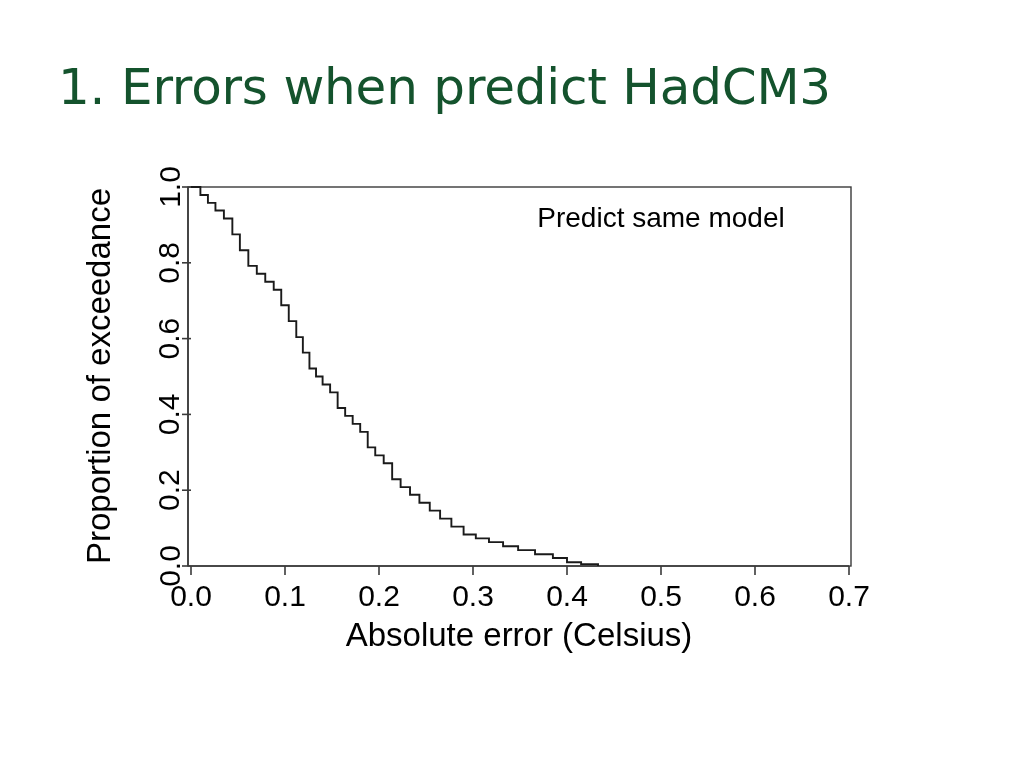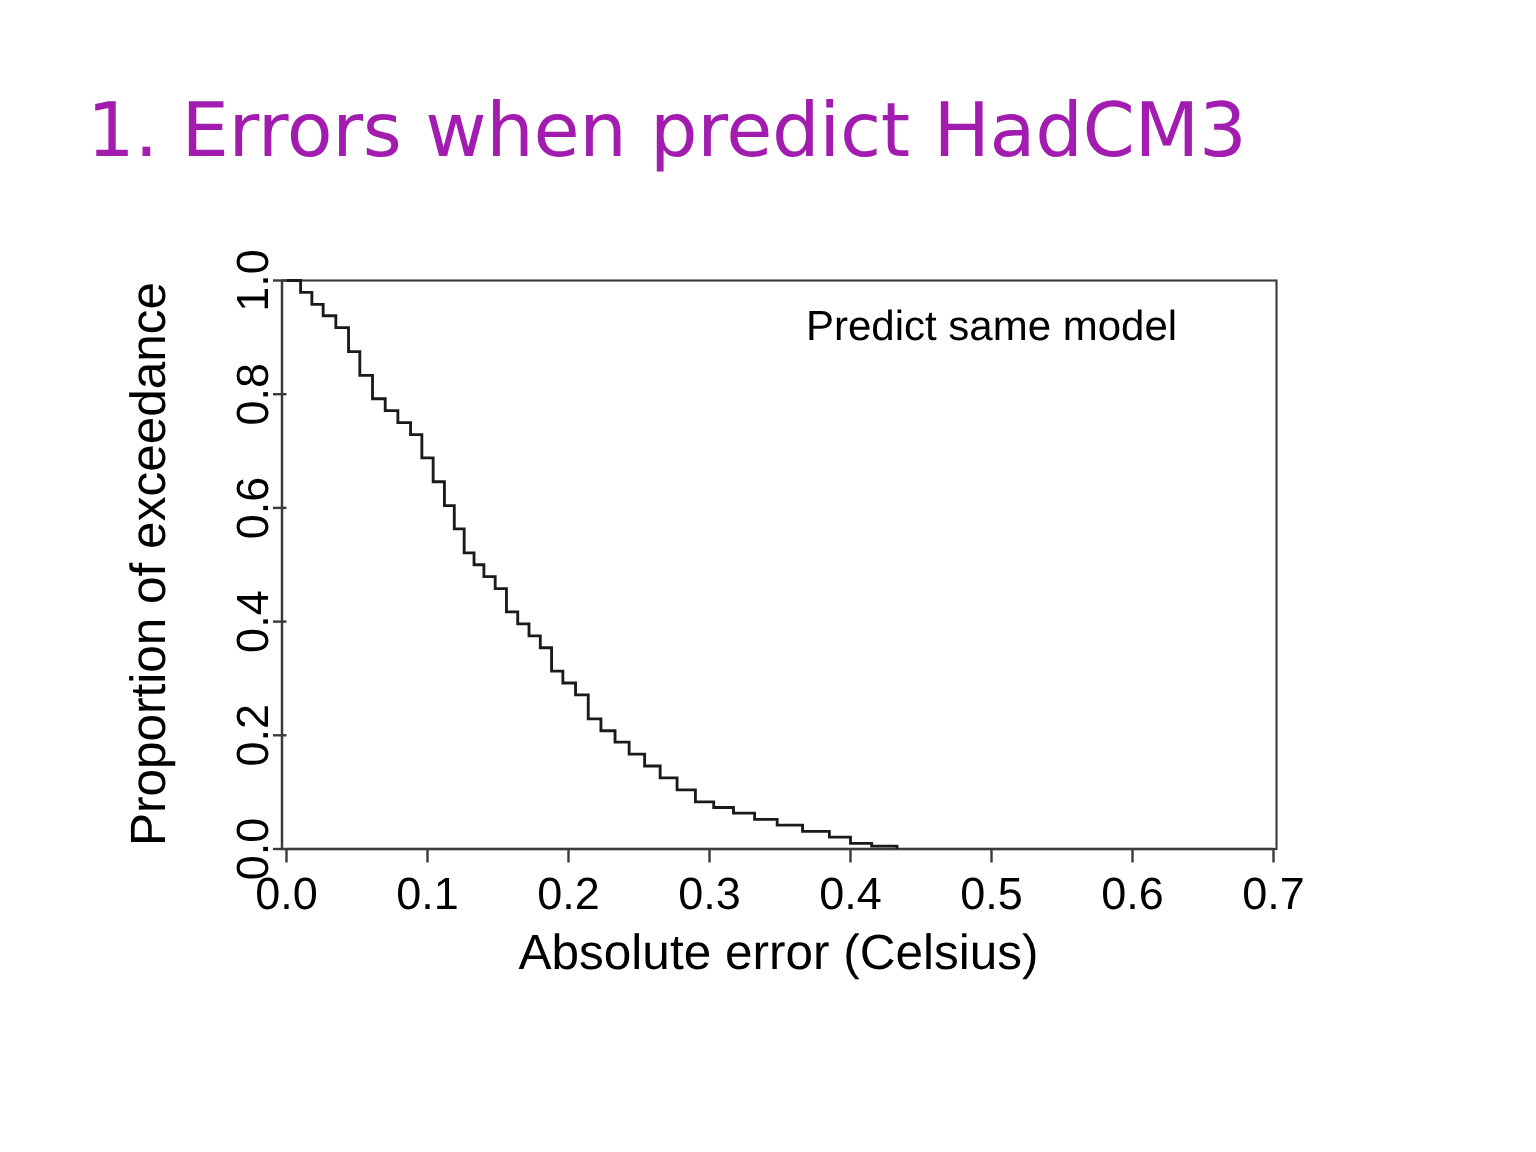--- a/index.html
+++ b/index.html
@@ -19,21 +19,21 @@
   }
   #slide-title{
     position:absolute;
     left:58px;top:60px;
     width:920px;
     font-family:"DejaVu Sans", sans-serif;
     font-size:50px;
     font-weight:400;
     line-height:1.08;
     letter-spacing:-0.2px;
-    color:#a21caf;
+    color:#14532d;
     white-space:nowrap;
   }
   #figure{
     position:absolute;
     left:0px;top:150px;
     width:1024px;height:540px;
   }
   #figure svg{display:block;}
   .plot-frame{
     fill:none;stroke:#3a3a3a;stroke-width:1.4;

